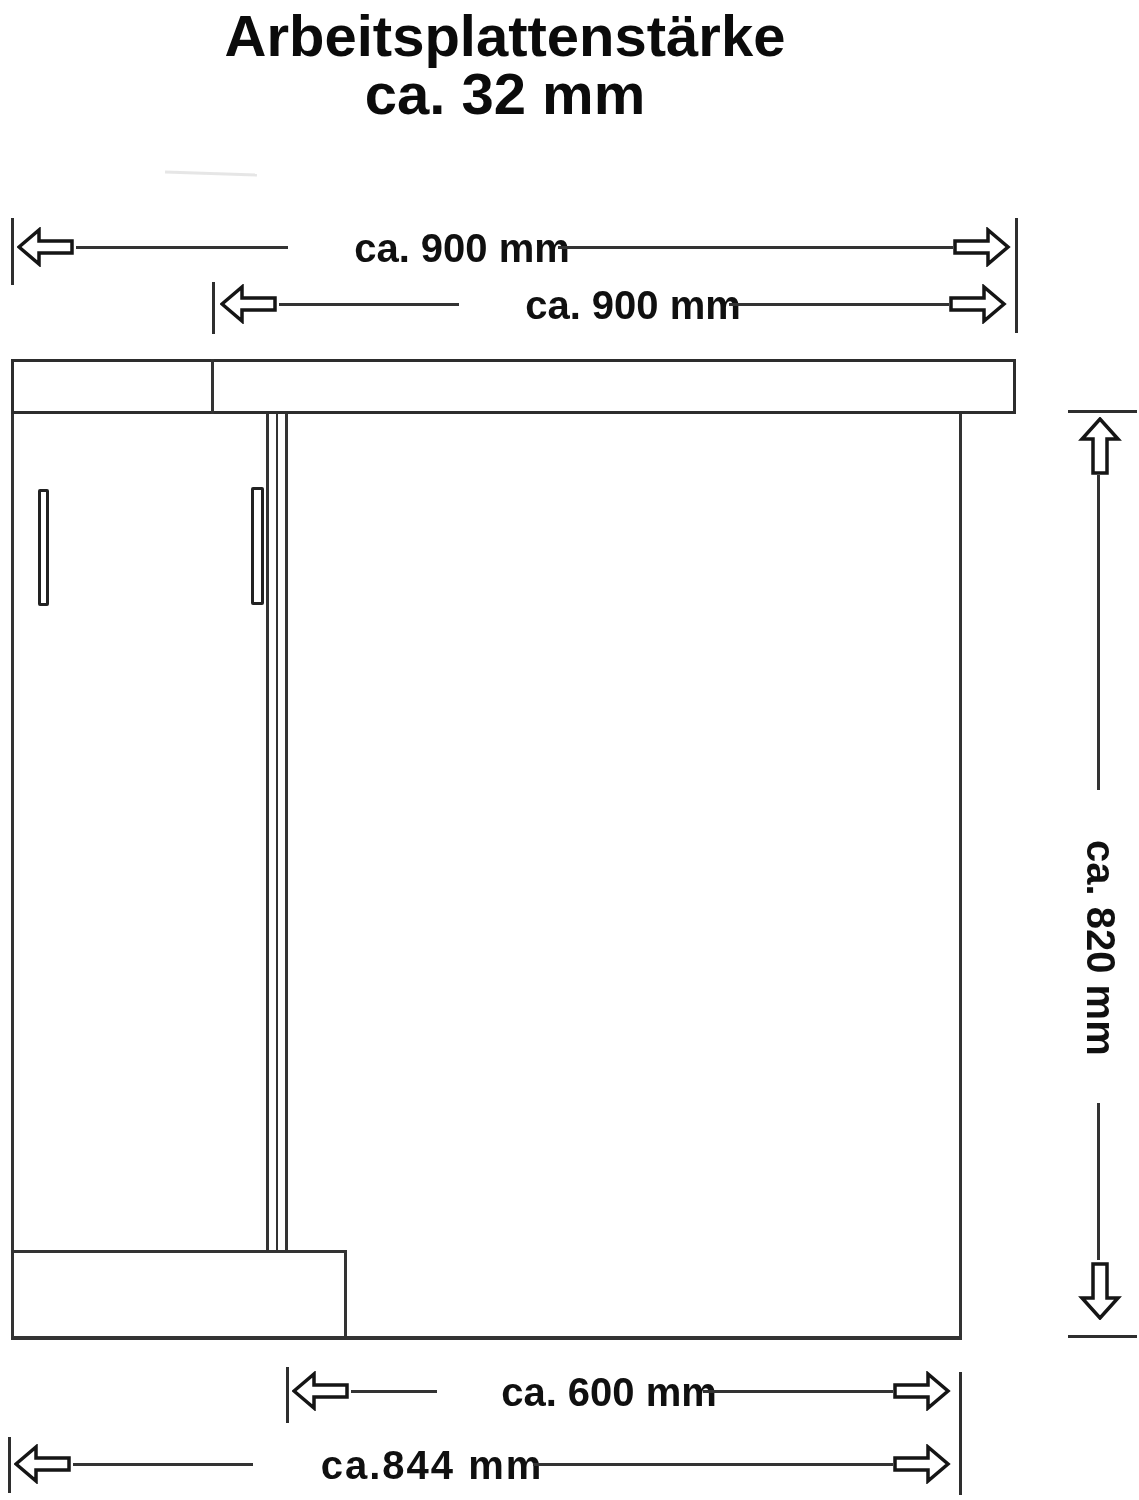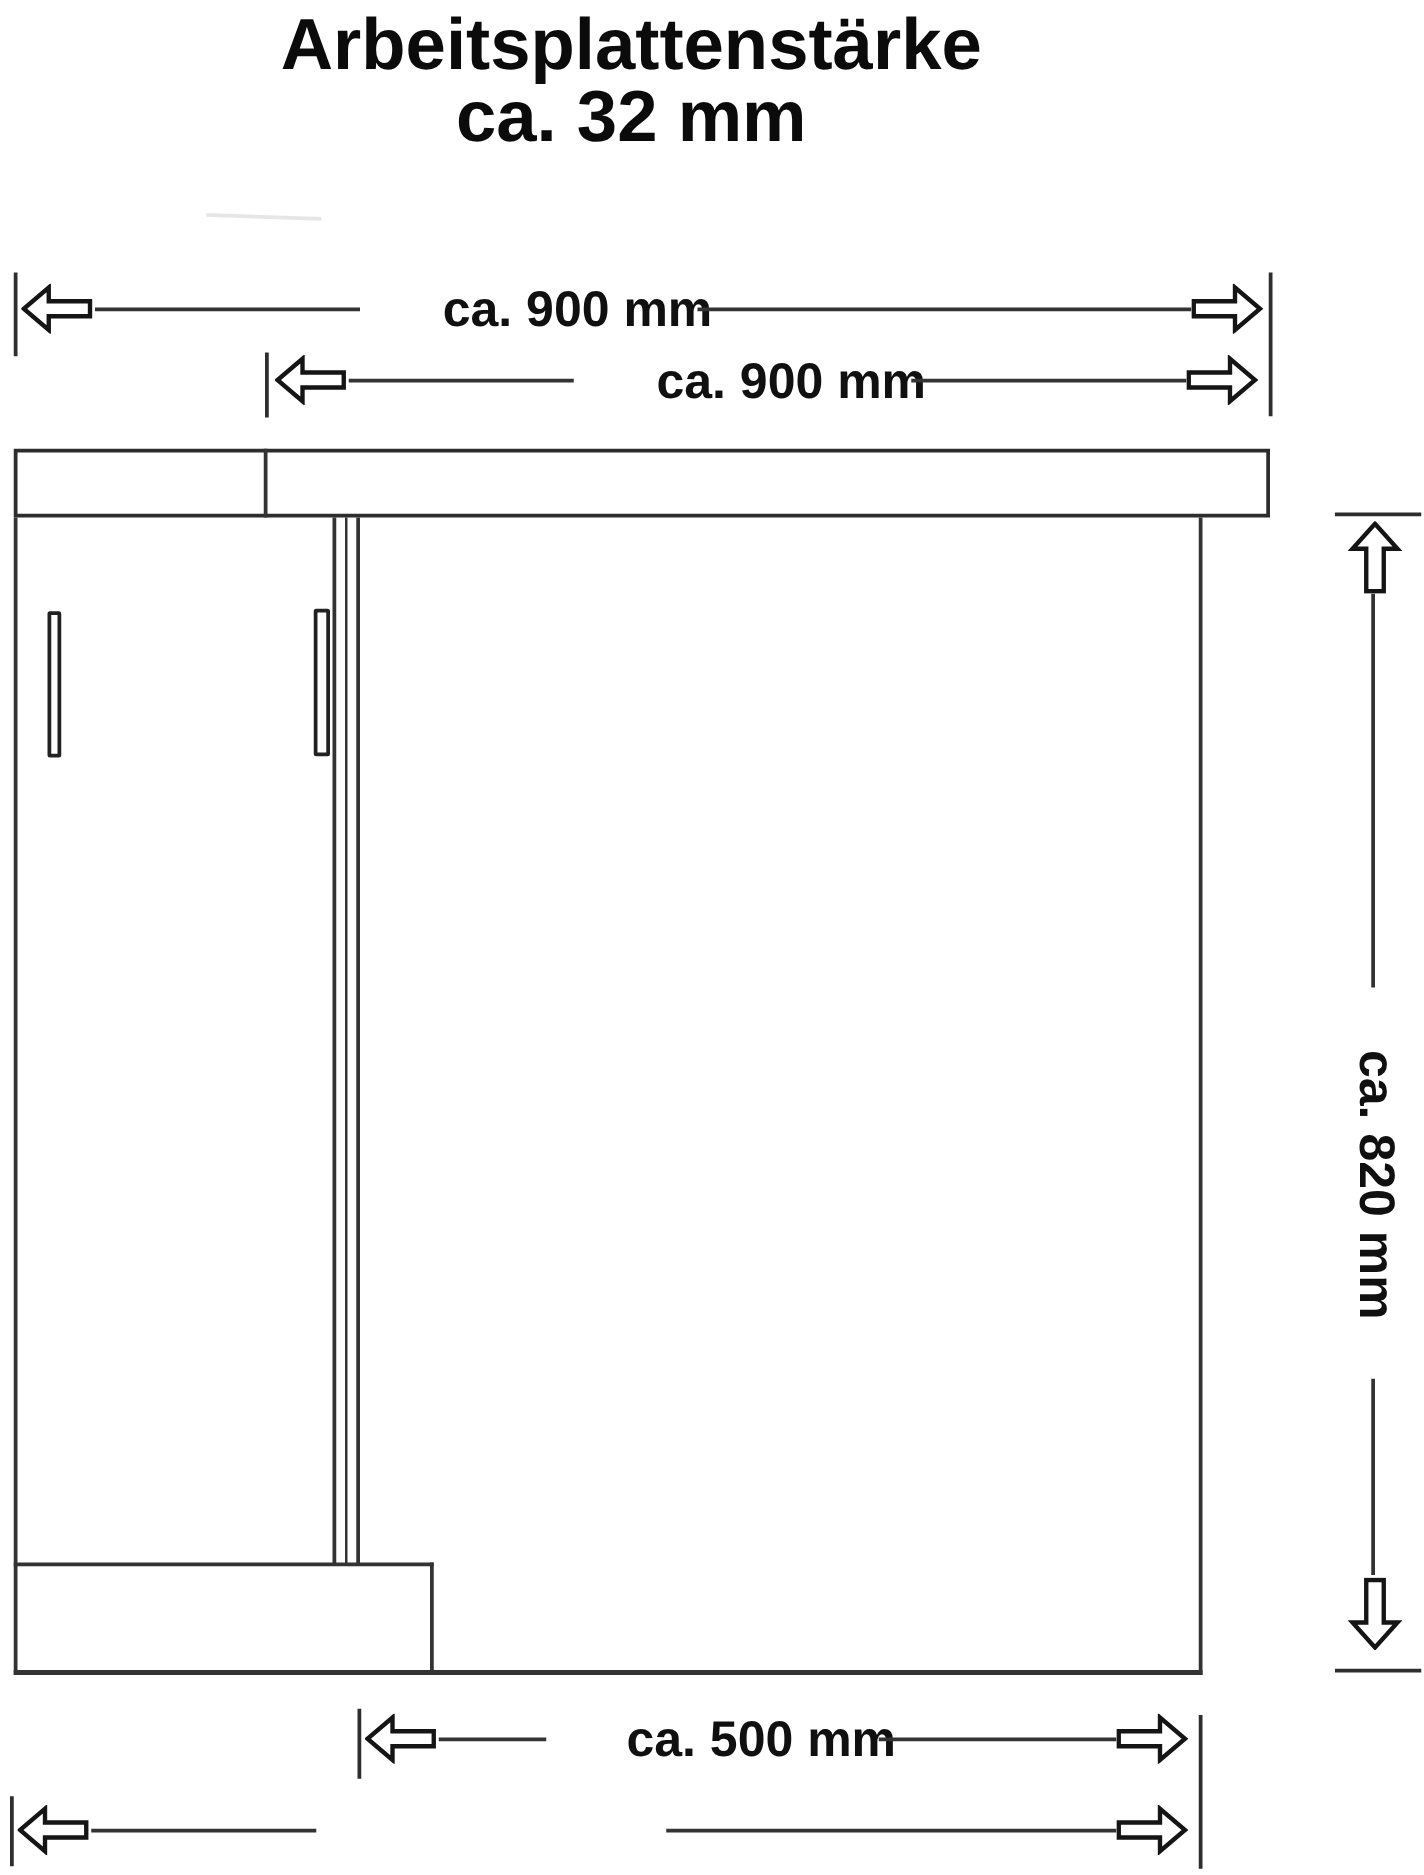--- a/index.html
+++ b/index.html
@@ -93,30 +93,31 @@
   <svg class="arrow flipy" style="left:1078px;top:1262px;" width="44" height="58" viewBox="0 0 44 58">
     <polygon points="15,56 15,22 4,22 22,2 40,22 29,22 29,56" fill="#ffffff" stroke="#151515" stroke-width="3.5"></polygon>
   </svg>
   <div class="tick" style="left:1068px;top:1335px;width:69px;height:3px;"></div>
 
   <div class="tick" style="left:286px;top:1367px;width:3px;height:56px;"></div>
   <svg class="arrow" style="left:292px;top:1371px;" width="58" height="40" viewBox="0 0 58 40">
     <polygon points="55,14 22,14 22,3 2,20 22,37 22,26 55,26" fill="#ffffff" stroke="#151515" stroke-width="3.5"></polygon>
   </svg>
   <div class="ln" style="left:351px;top:1390px;width:86px;height:3px;"></div>
-  <div class="dimlabel" style="left:437px;top:1368px;width:266px;">ca. 500 mm</div>
+  <div class="dimlabel" style="left:437px;top:1368px;width:266px;">ca. 600 mm</div>
   <div class="ln" style="left:703px;top:1390px;width:190px;height:3px;"></div>
   <svg class="arrow" style="left:893px;top:1371px;" width="58" height="40" viewBox="0 0 58 40">
     <polygon points="2,14 35,14 35,3 55,20 35,37 35,26 2,26" fill="#ffffff" stroke="#151515" stroke-width="3.5"></polygon>
   </svg>
   <div class="tick" style="left:959px;top:1372px;width:3px;height:123px;"></div>
 
   <div class="tick" style="left:8px;top:1437px;width:3px;height:56px;"></div>
   <svg class="arrow" style="left:14px;top:1444px;" width="58" height="40" viewBox="0 0 58 40">
     <polygon points="55,14 22,14 22,3 2,20 22,37 22,26 55,26" fill="#ffffff" stroke="#151515" stroke-width="3.5"></polygon>
   </svg>
   <div class="ln" style="left:73px;top:1463px;width:180px;height:3px;"></div>
+  <div class="dimlabel" style="left:253px;top:1441px;width:280px;letter-spacing:2px;">ca.844 mm</div>
   <div class="ln" style="left:533px;top:1463px;width:360px;height:3px;"></div>
   <svg class="arrow" style="left:893px;top:1444px;" width="58" height="40" viewBox="0 0 58 40">
     <polygon points="2,14 35,14 35,3 55,20 35,37 35,26 2,26" fill="#ffffff" stroke="#151515" stroke-width="3.5"></polygon>
   </svg>
 
 </div>
 
 </body></html>

